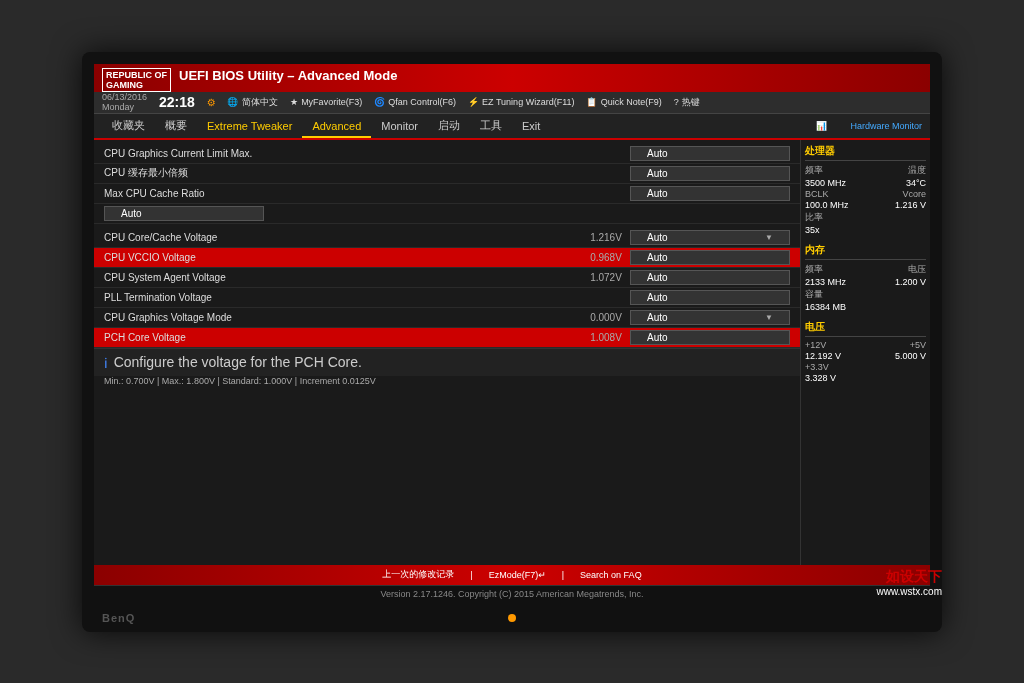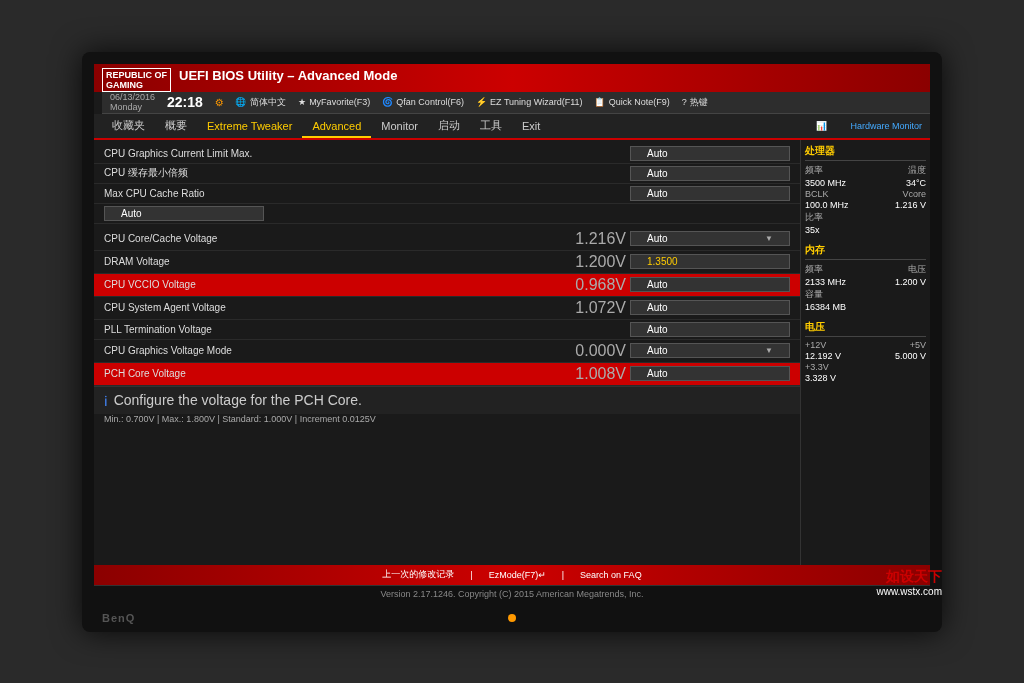--- a/index.html
+++ b/index.html
@@ -72,21 +72,20 @@
     .bios-toolbar {
       background: #2d2d2d;
       padding: 3px 8px;
       display: flex;
       align-items: center;
       gap: 12px;
       border-bottom: 1px solid #444;
       height: 22px;
       font-size: 10px;
       color: #aaa;
-      margin-left: 8px;
     }
 
     .toolbar-datetime {
       color: #fff;
       font-size: 14px;
       font-weight: bold;
     }
 
     .toolbar-date {
       font-size: 9px;
@@ -160,24 +159,24 @@
     }
 
     .setting-label {
       flex: 1;
       color: #ddd;
       font-size: 10px;
     }
 
     .setting-value-prefix {
       color: #aaa;
-      font-size: 16px;
+      font-size: 10px;
       margin-right: 4px;
       min-width: 40px;
-      text-align: right;
+      text-align: center;
     }
 
     .setting-value {
       width: 160px;
       background: #333;
       color: #fff;
       font-size: 10px;
       padding: 1px 16px;
       border: 1px solid #555;
       display: flex;
@@ -412,25 +411,20 @@
           <div class="setting-spacer"></div>
 
           <div class="setting-row">
             <div class="setting-label">CPU Core/Cache Voltage</div>
             <div class="setting-value-prefix">1.216V</div>
             <div class="setting-value">
               <span>Auto</span>
               <span class="dropdown-arrow">▼</span>
             </div>
           </div>
-          <div class="setting-row">
-            <div class="setting-label">DRAM Voltage</div>
-            <div class="setting-value-prefix">1.200V</div>
-            <div class="setting-value yellow-text">1.3500</div>
-          </div>
           <div class="setting-row highlighted">
             <div class="setting-label">CPU VCCIO Voltage</div>
             <div class="setting-value-prefix">0.968V</div>
             <div class="setting-value">Auto</div>
           </div>
           <div class="setting-row">
             <div class="setting-label">CPU System Agent Voltage</div>
             <div class="setting-value-prefix">1.072V</div>
             <div class="setting-value">Auto</div>
           </div>

